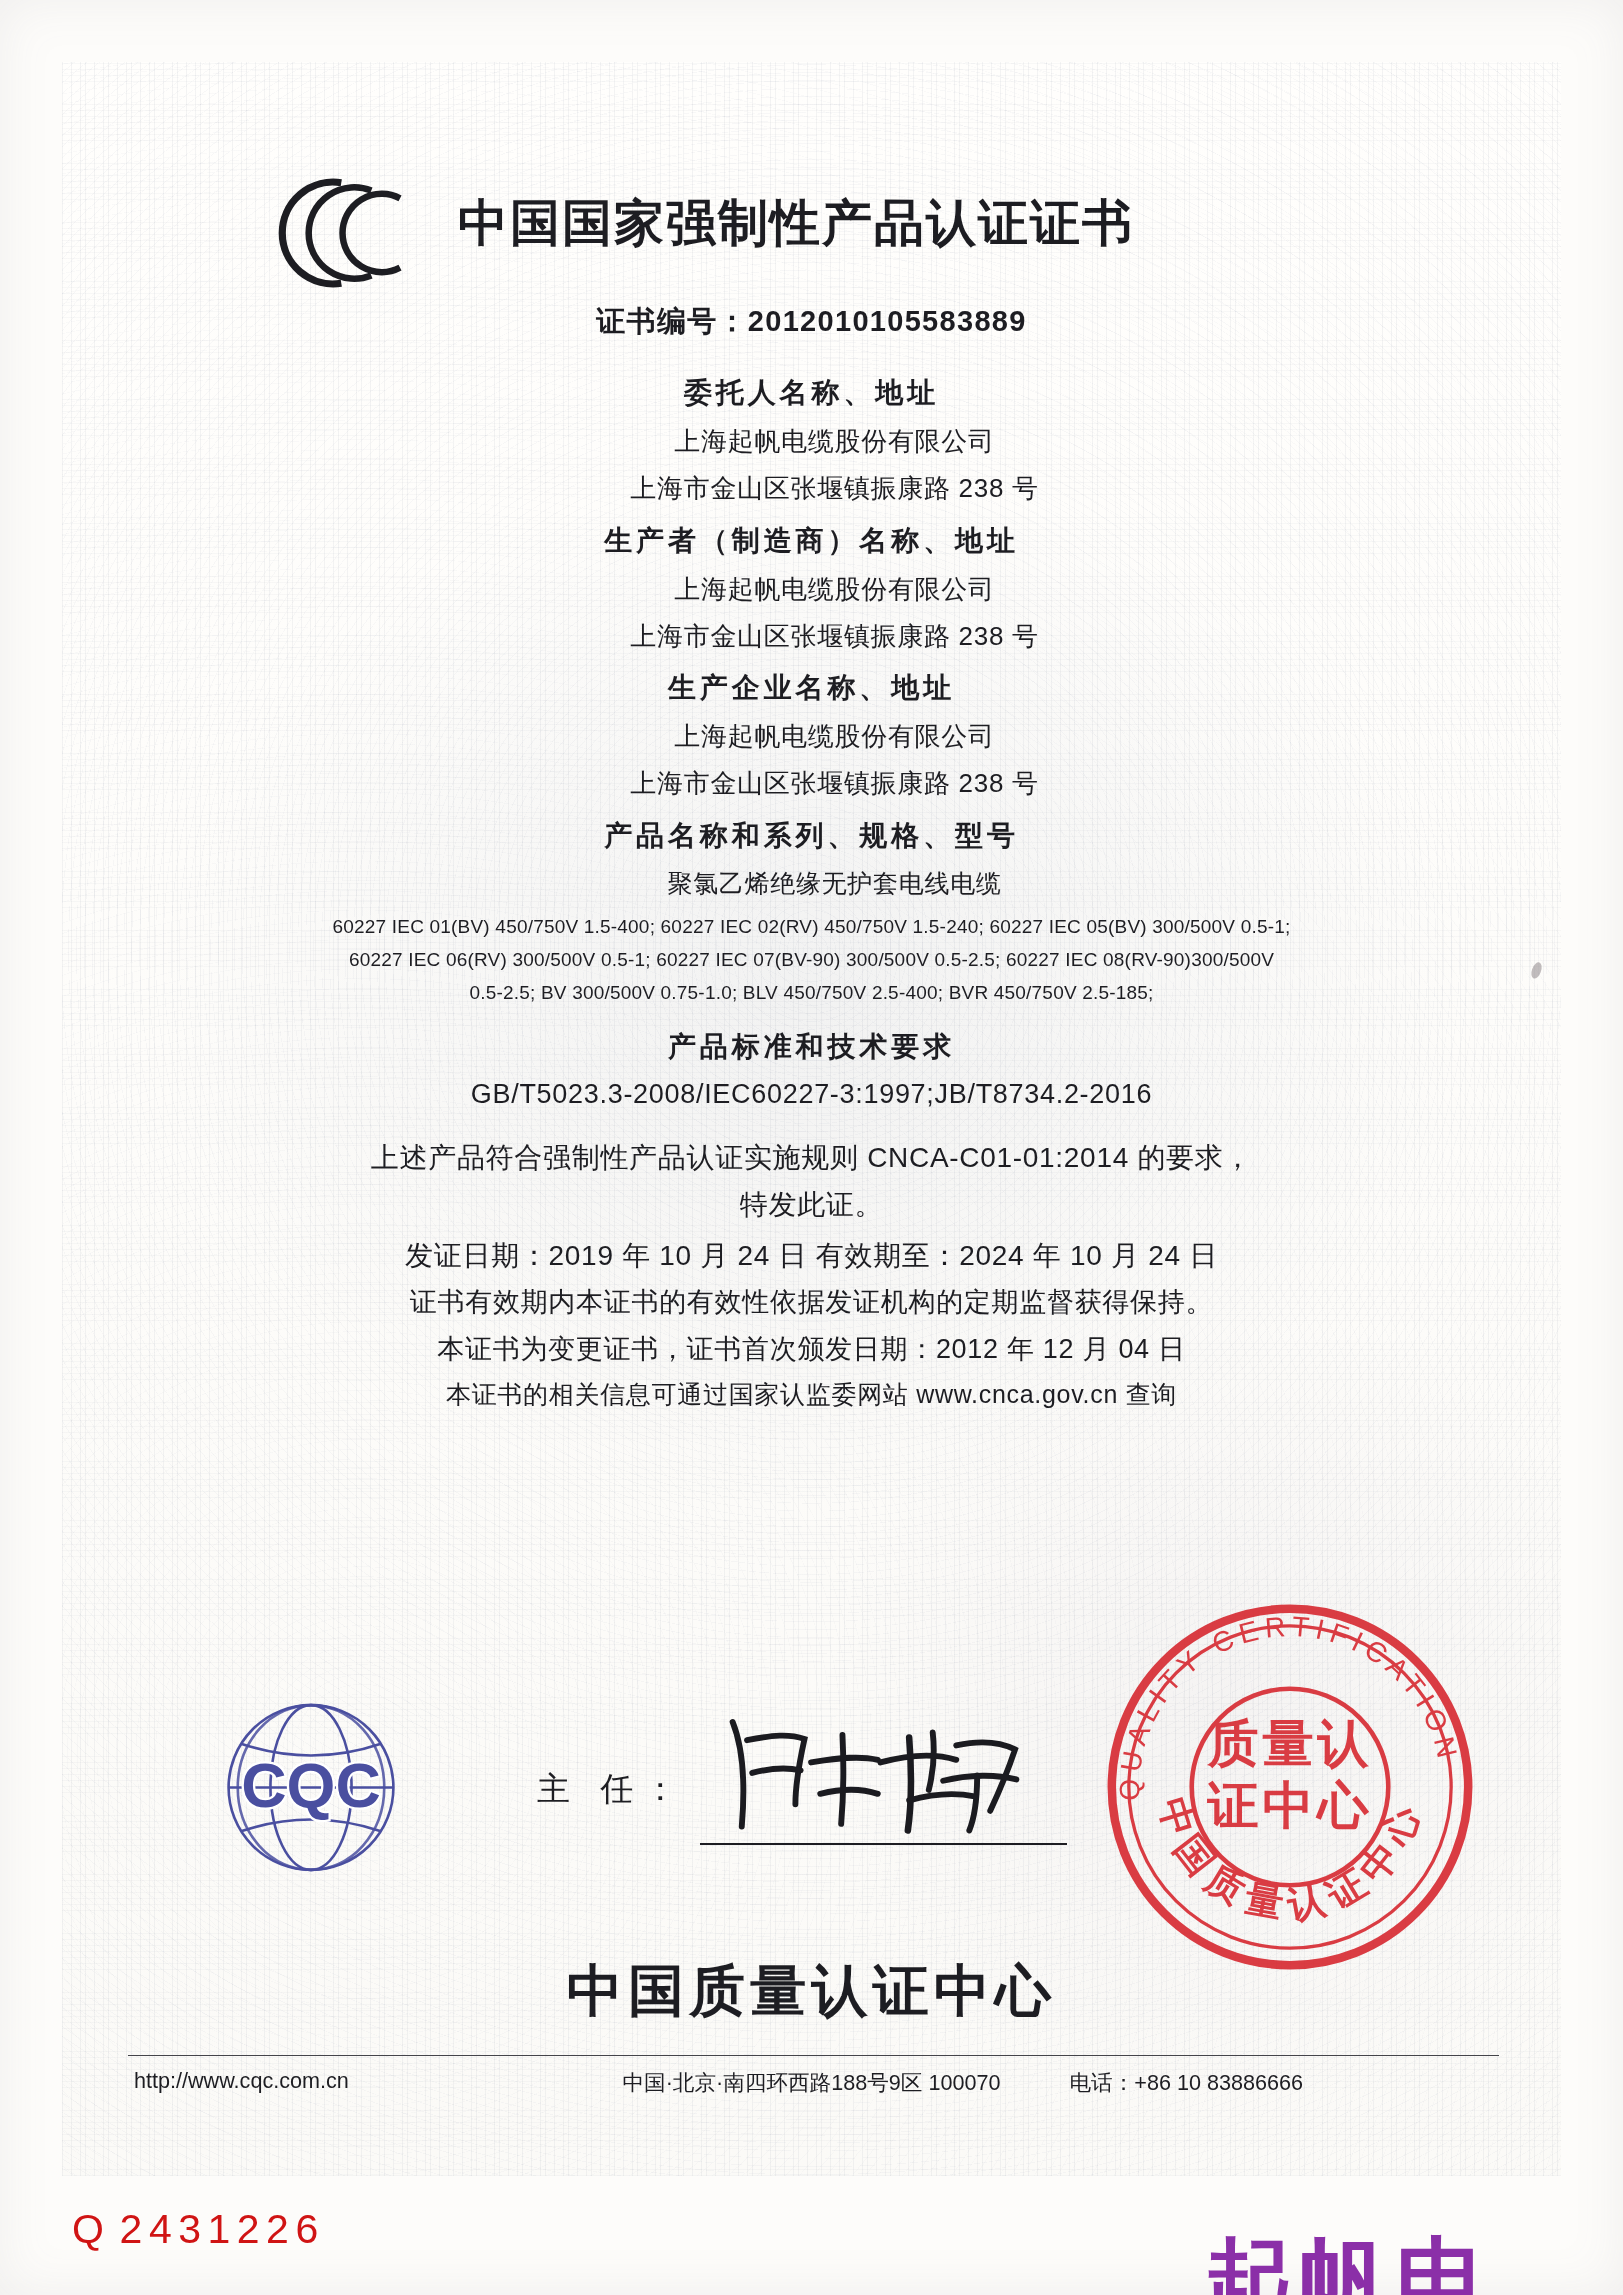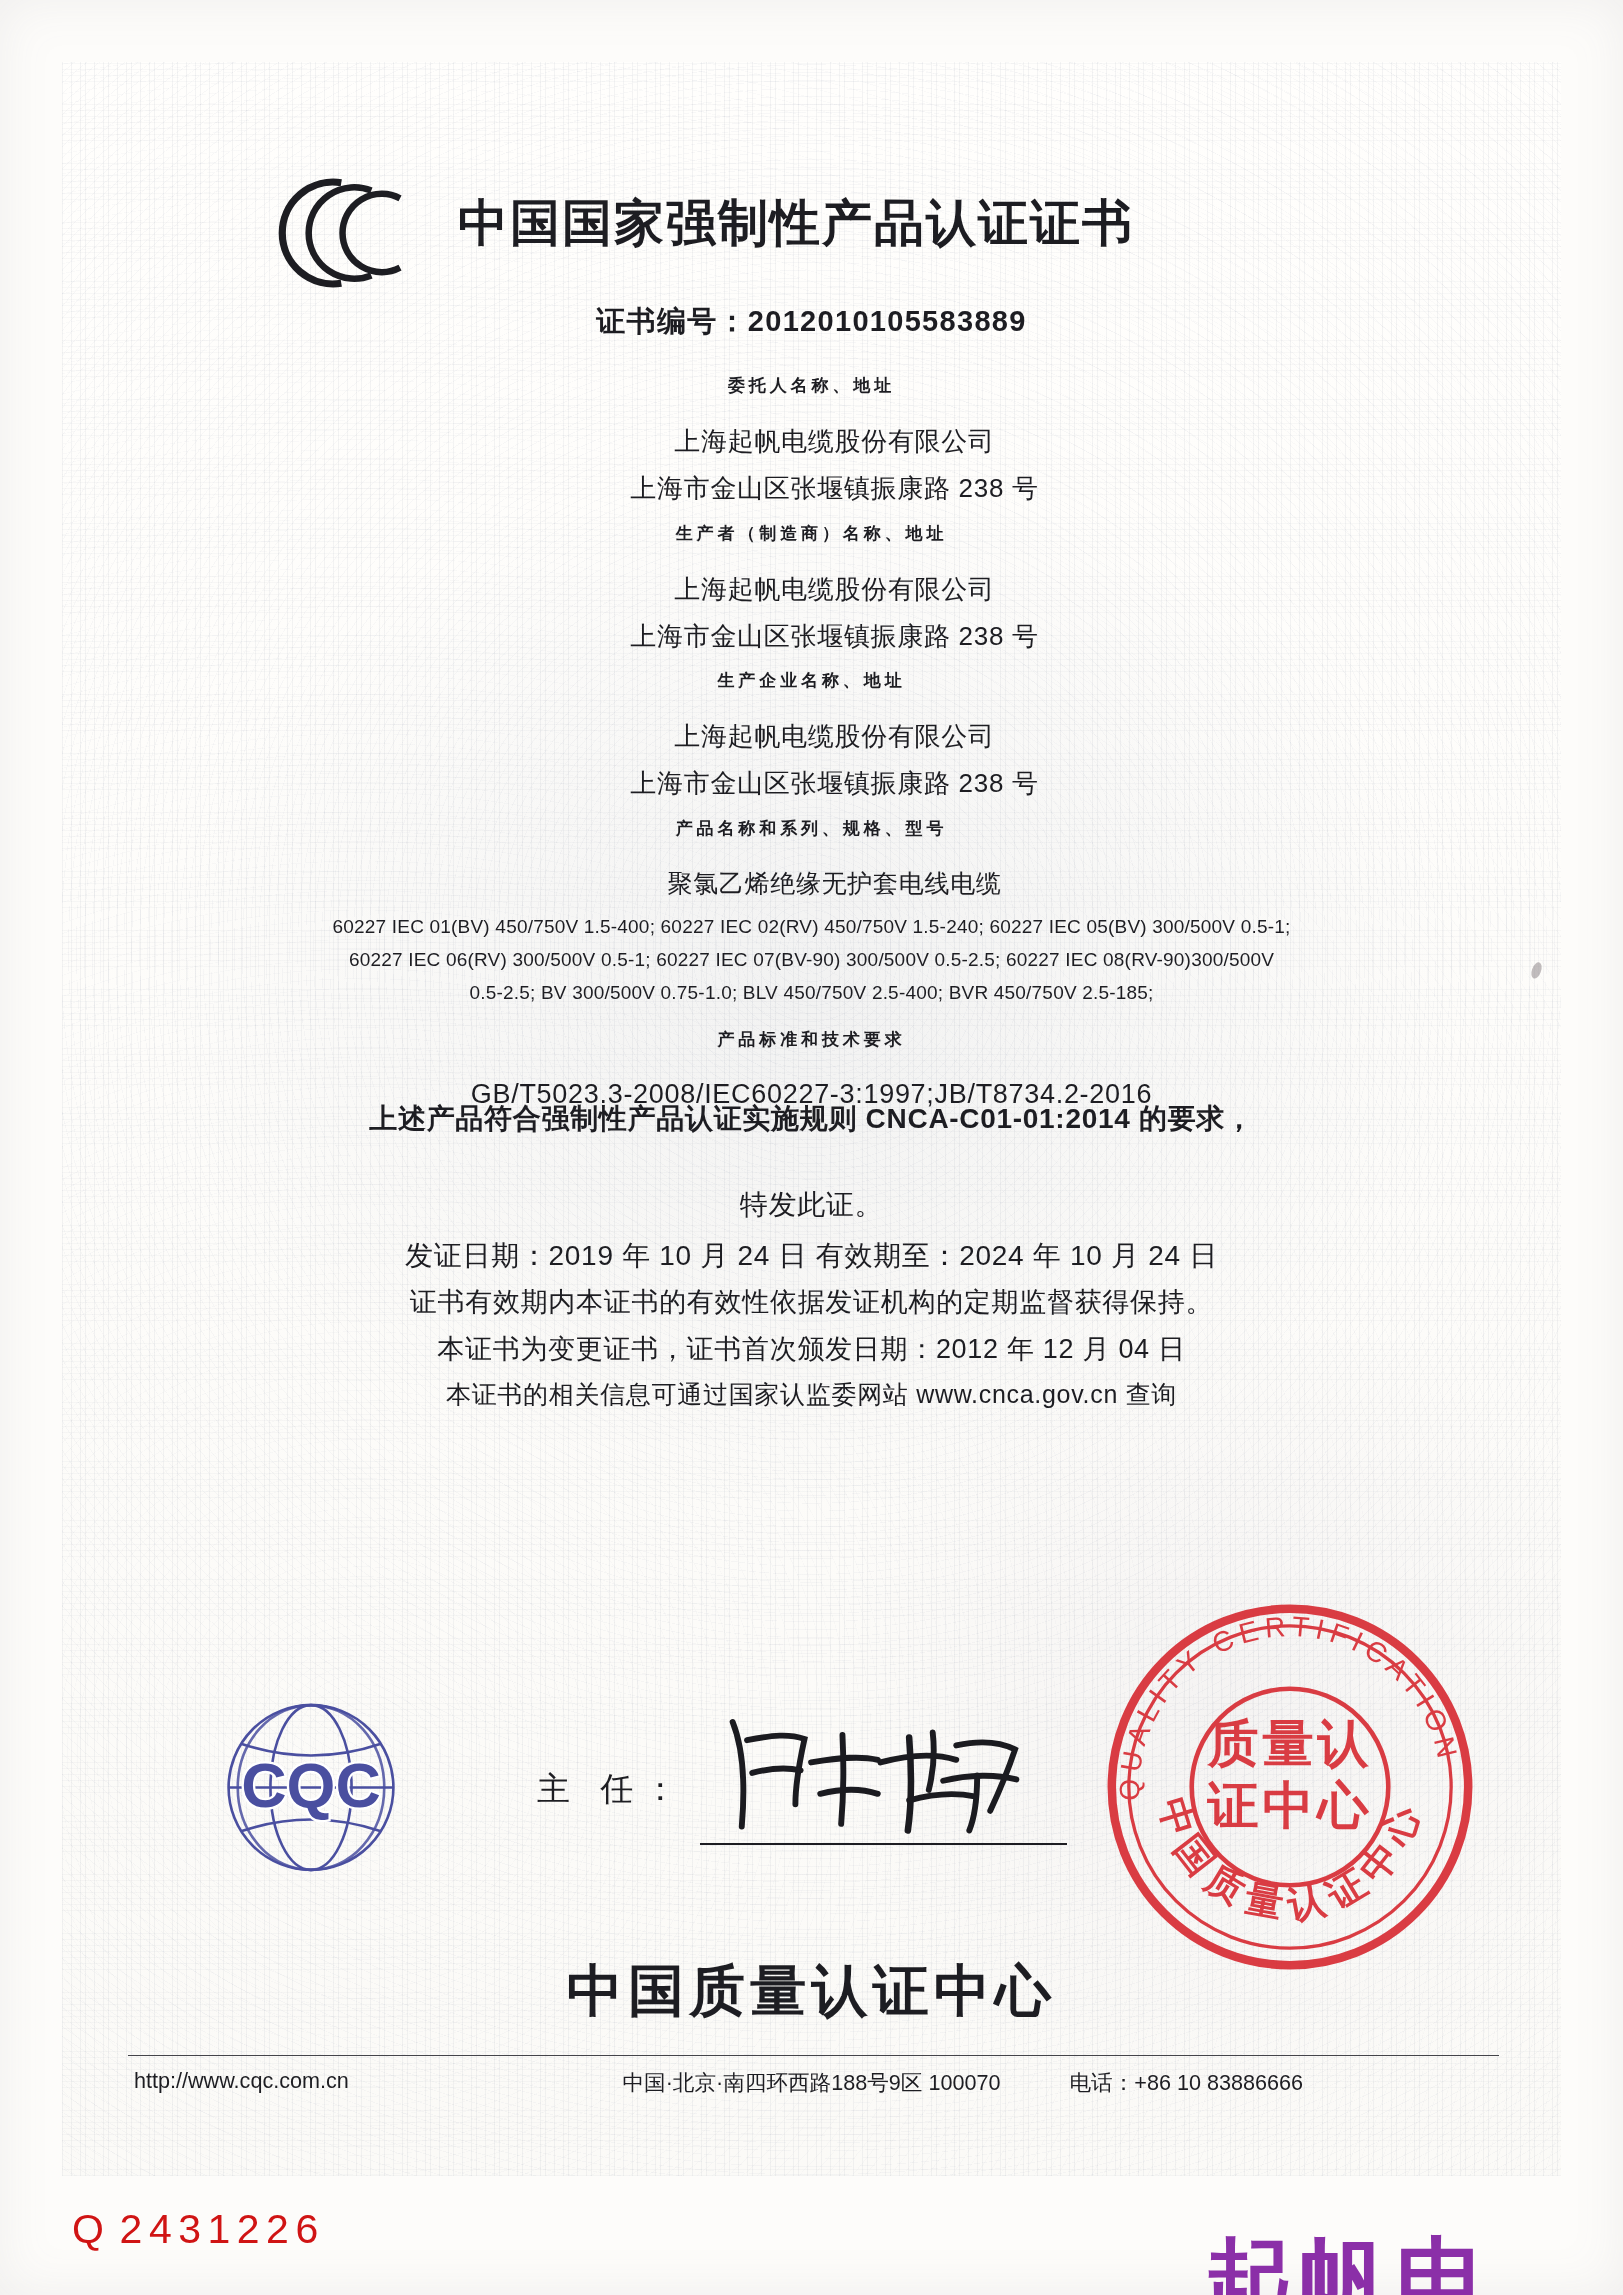--- a/index.html
+++ b/index.html
@@ -94,21 +94,21 @@
     letter-spacing: 1.3px;
     font-family: "Liberation Sans", sans-serif;
   }
 
   
   .fld-label {
     position: absolute;
     width: 1623px;
     left: 0;
     text-align: center;
-    font-size: 17px;
+    font-size: 28px;
     font-weight: bold;
     color: #1d1d22;
     letter-spacing: 3.9px;
     font-family: "Liberation Sans", sans-serif;
   }
   .fld-value {
     position: absolute;
     width: 1623px;
     left: 0;
     text-align: center;
@@ -337,21 +337,21 @@
 
     <div class="fld-label" style="top:817px;">产品名称和系列、规格、型号</div>
     <div class="fld-value" style="top:867px; font-size:25px;">聚氯乙烯绝缘无护套电线电缆</div>
     <div class="spec-line" style="top:916px;">60227 IEC 01(BV) 450/750V 1.5-400; 60227 IEC 02(RV) 450/750V 1.5-240; 60227 IEC 05(BV) 300/500V 0.5-1;</div>
     <div class="spec-line" style="top:949px;text-align:center;">60227 IEC 06(RV) 300/500V 0.5-1; 60227 IEC 07(BV-90) 300/500V 0.5-2.5; 60227 IEC 08(RV-90)300/500V</div>
     <div class="spec-line" style="top:982px;">0.5-2.5; BV 300/500V 0.75-1.0; BLV 450/750V 2.5-400; BVR 450/750V 2.5-185;</div>
 
     <div class="fld-label" style="top:1028px;">产品标准和技术要求</div>
     <div class="std-line" style="top:1079px;">GB/T5023.3-2008/IEC60227-3:1997;JB/T8734.2-2016</div>
 
-    <div class="stmt-line" style="top:1100px;font-weight:bold;">上述产品符合强制性产品认证实施规则 CNCA-C01-01:2014 的要求，</div>
+    <div class="stmt-line" style="top:1139px;">上述产品符合强制性产品认证实施规则 CNCA-C01-01:2014 的要求，</div>
     <div class="stmt-line" style="top:1186px;">特发此证。</div>
 
     <div class="date-line" style="top:1237px;">发证日期：2019 年 10 月 24 日    有效期至：2024 年 10 月 24 日</div>
     <div class="note-line" style="top:1284px;">证书有效期内本证书的有效性依据发证机构的定期监督获得保持。</div>
     <div class="note-line" style="top:1331px;">本证书为变更证书，证书首次颁发日期：2012 年 12 月 04 日</div>
     <div class="note-line" style="top:1378px; font-size:25px;">本证书的相关信息可通过国家认监委网站 www.cnca.gov.cn 查询</div>
 
     <div class="speck"></div>
 
     <div class="cqc-emblem">

